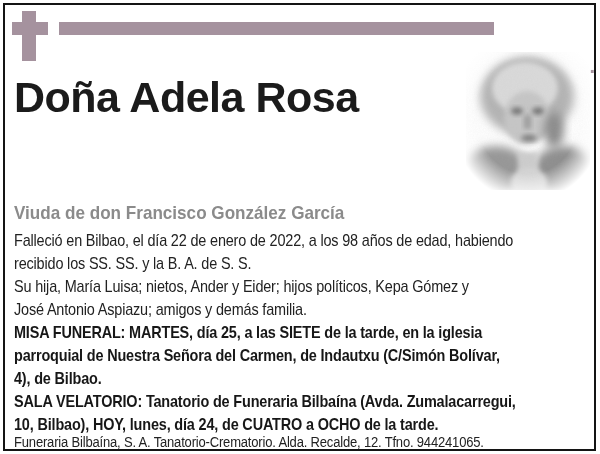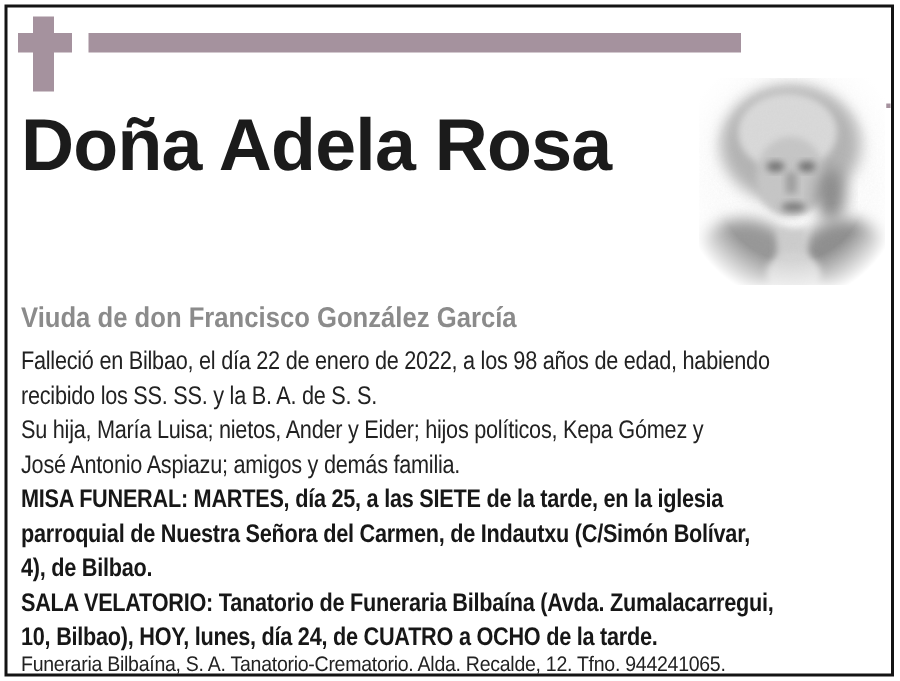--- a/index.html
+++ b/index.html
@@ -14,21 +14,21 @@
   .cross-v{position:absolute;left:22px;top:11px;width:14px;height:50px;background:var(--accent);}
   .cross-h{position:absolute;left:12px;top:22px;width:36px;height:13px;background:var(--accent);}
   .topbar{position:absolute;left:59px;top:22px;width:435px;height:13px;background:var(--accent);}
   .qepd{
     position:absolute;left:497px;top:19px;
     font-size:20px;font-weight:700;color:var(--accent);letter-spacing:.5px;white-space:nowrap;margin-top:36px;
   }
   .photo{position:absolute;left:466px;top:52px;width:124px;height:138px;}
   .name{
     position:absolute;left:14px;top:66px;width:450px;
-    font-size:49px;font-weight:700;color:#1b1b1b;line-height:63px;letter-spacing:-0.5px;
+    font-size:43px;font-weight:700;color:#1b1b1b;line-height:63px;letter-spacing:-0.5px;
   }
   .relation{
     position:absolute;left:14px;top:202px;
     font-size:19px;font-weight:700;color:#8b8b8b;
     white-space:nowrap;transform:scaleX(0.9);transform-origin:0 0;
   }
   .body-block{
     position:absolute;left:14px;top:229px;
     transform:scaleX(0.85);transform-origin:0 0;
     font-size:17px;color:#222;letter-spacing:-0.2px;

